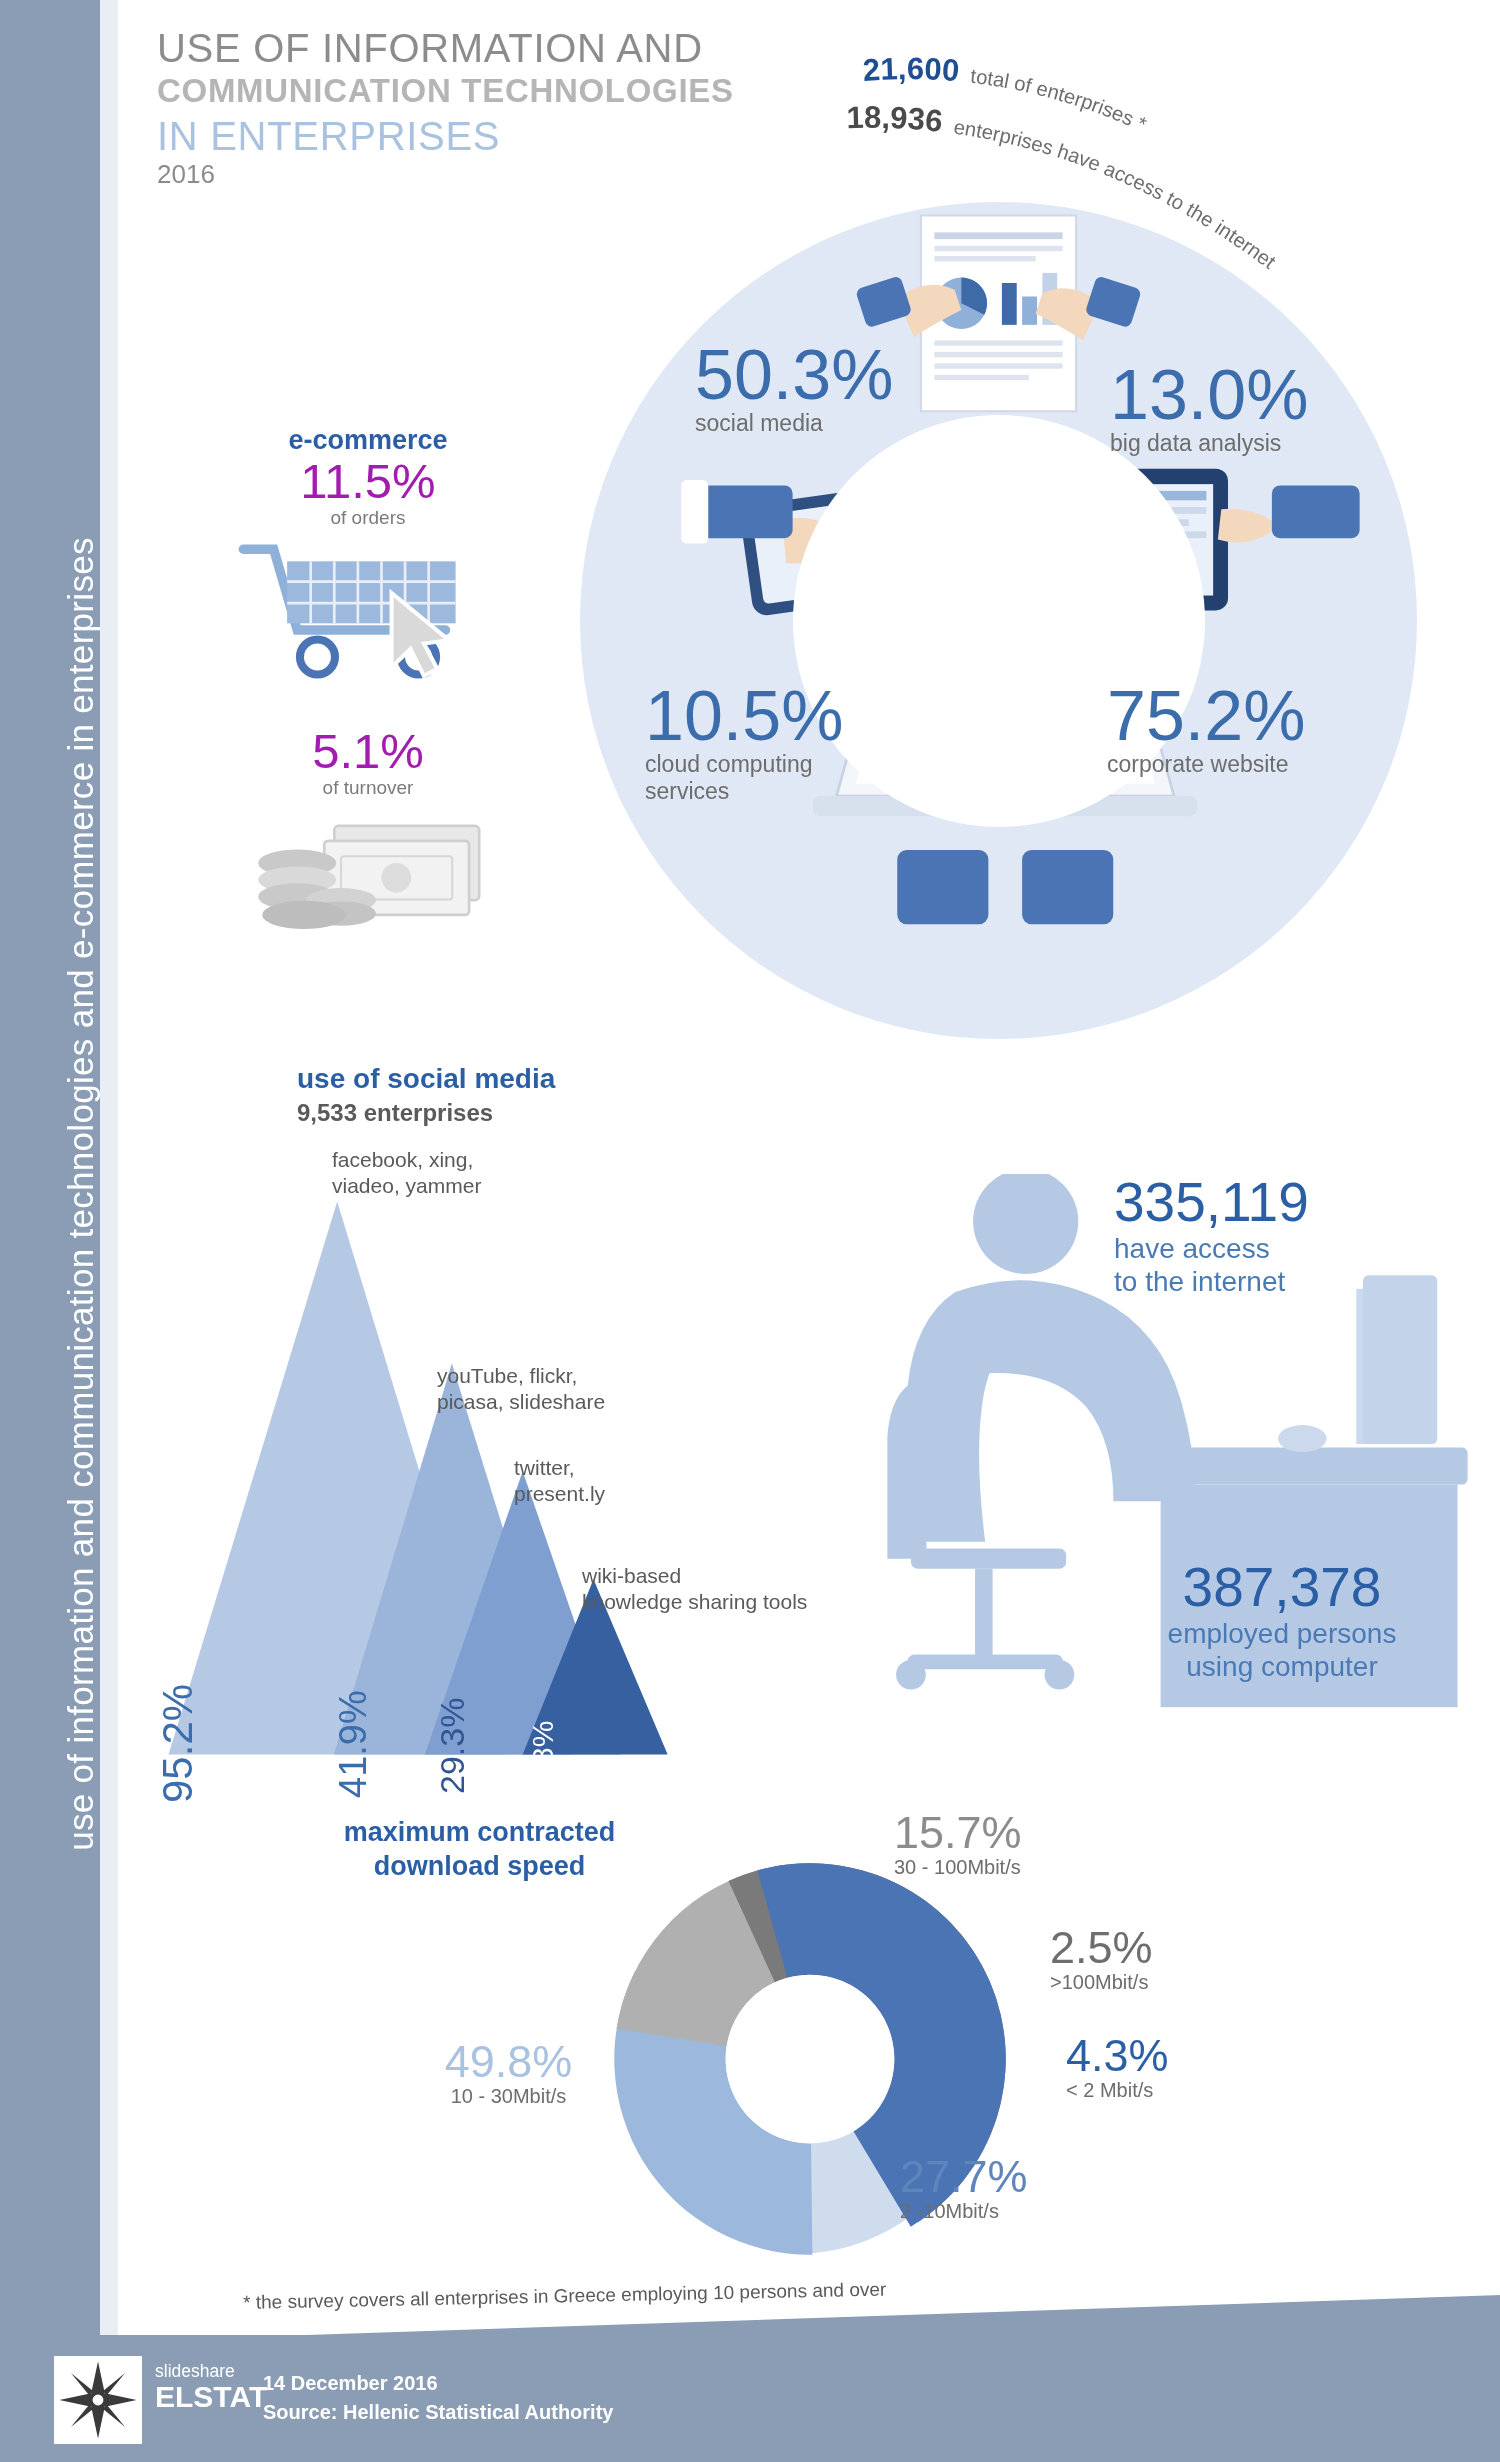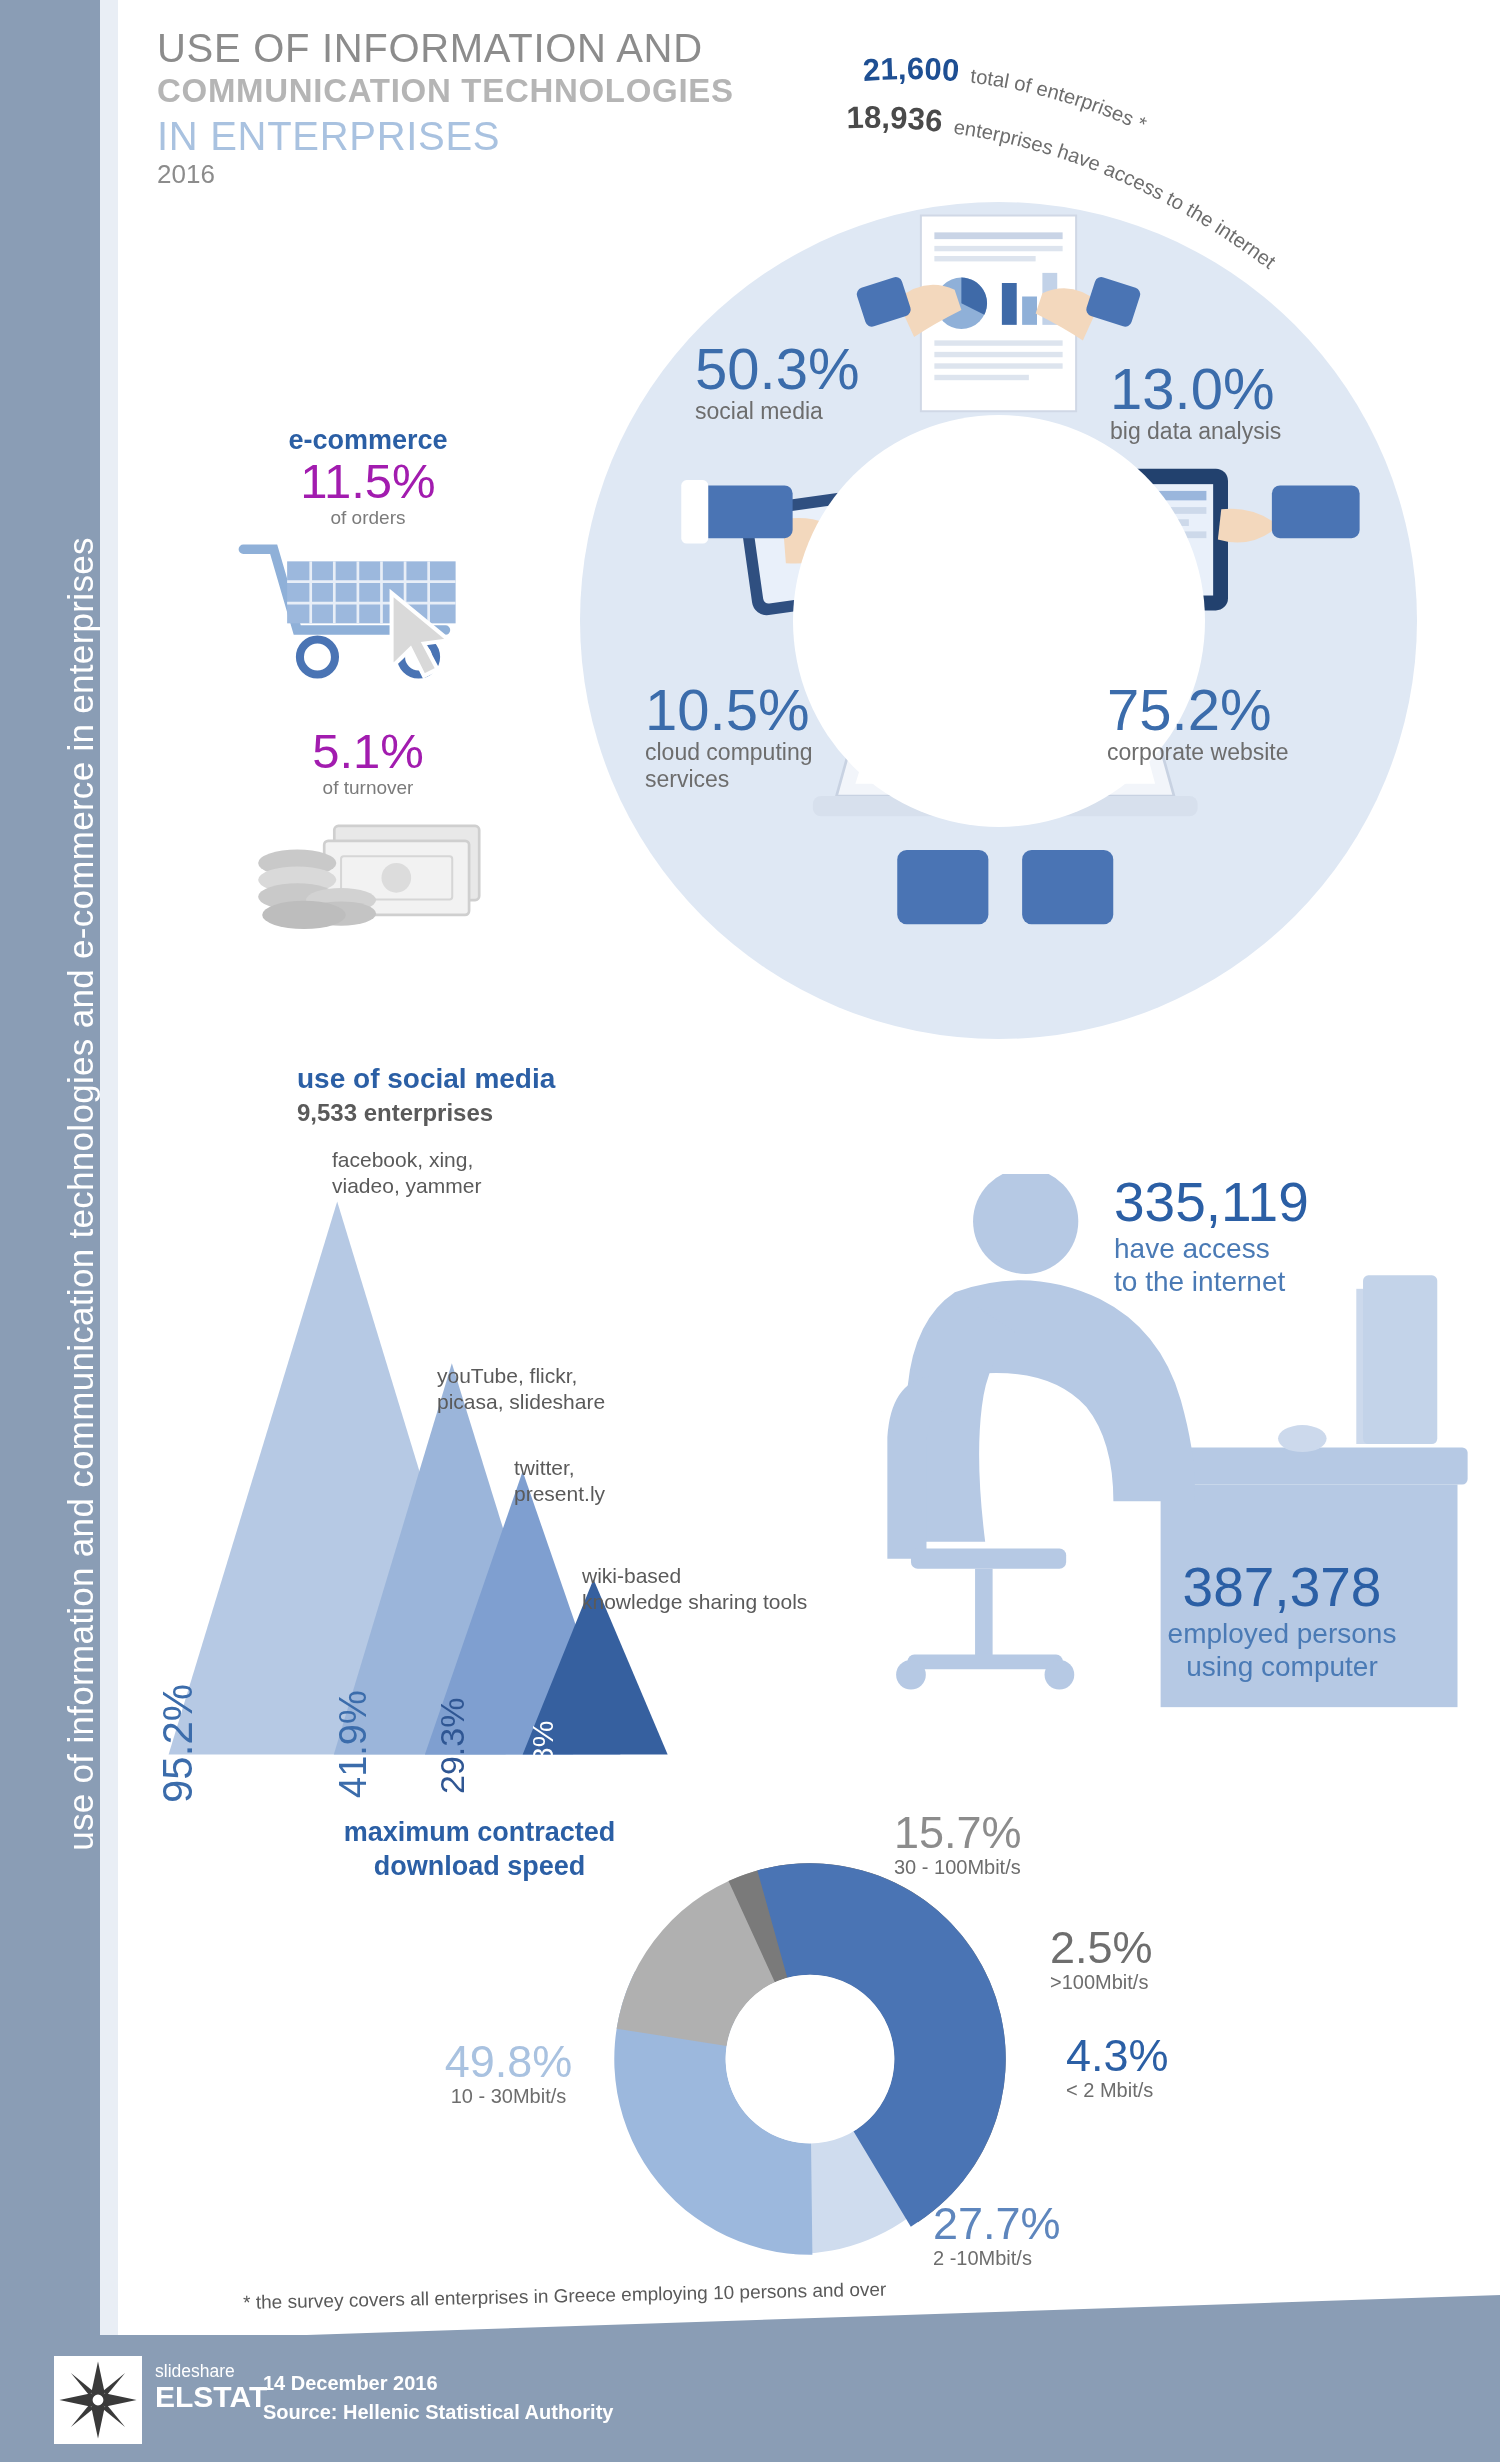--- a/index.html
+++ b/index.html
@@ -49,21 +49,21 @@
   
   #tech-circle{
     position:absolute;left:580px;top:202px;width:837px;height:837px;
     border-radius:50%;
     background:#dfe8f4;
   }
   #tech-hole{
     position:absolute;left:793px;top:415px;width:412px;height:412px;
     border-radius:50%;background:#ffffff;
   }
-  .bignum{font-size:58px;color:#3b6cab;line-height:0.98;}
+  .bignum{font-size:70px;color:#3b6cab;line-height:0.98;}
   .biglbl{font-size:23px;color:#6d6d6d;line-height:1.2;}
 
   #lbl-social{position:absolute;left:695px;top:341px;}
   #lbl-bigdata{position:absolute;left:1110px;top:361px;}
   #lbl-cloud{position:absolute;left:645px;top:682px;}
   #lbl-site{position:absolute;left:1107px;top:682px;}
 
   
   #ecom{position:absolute;left:223px;top:425px;width:290px;text-align:center;}
   .ecom-title{font-size:27px;font-weight:bold;color:#2b5fa5;}
@@ -89,21 +89,21 @@
   #p2{position:absolute;left:1147px;top:1559px;text-align:center;width:270px;}
 
   
   #dl-title{position:absolute;left:304px;top:1816px;width:351px;text-align:center;
             font-size:27px;font-weight:bold;color:#2b5fa5;line-height:1.25;}
   .dnum{font-size:45px;line-height:1.05;}
   .dlbl{font-size:20px;color:#6d6d6d;}
   #d1{position:absolute;left:894px;top:1809px;}
   #d2{position:absolute;left:1050px;top:1924px;}
   #d3{position:absolute;left:1066px;top:2032px;}
-  #d4{position:absolute;left:933px;top:2153px;margin-top:47px;}
+  #d4{position:absolute;left:900px;top:2153px;}
   #d5{position:absolute;left:414px;top:2038px;text-align:center;width:189px;}
 
   
   #footnote{position:absolute;left:243px;top:2292px;font-size:19px;color:#5a5a5a;
             transform:rotate(-1.2deg);transform-origin:left top;}
   #footer{position:absolute;left:0;top:2335px;width:1501px;height:127px;background:#8a9db5;}
   #footer-slant{position:absolute;left:100px;top:2295px;width:1401px;height:47px;
                 background:#8a9db5;clip-path:polygon(0 100%,100% 0,100% 100%);}
   #logo{position:absolute;left:54px;top:2356px;width:88px;height:88px;}
   #logo-text{position:absolute;left:155px;top:2362px;color:#ffffff;}

